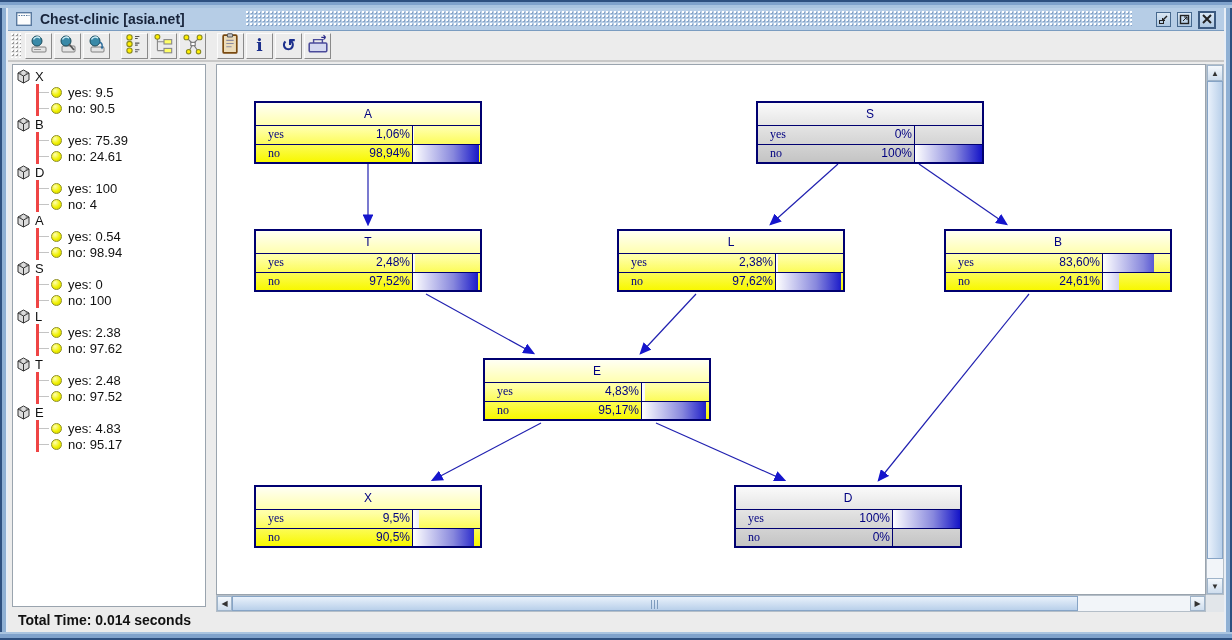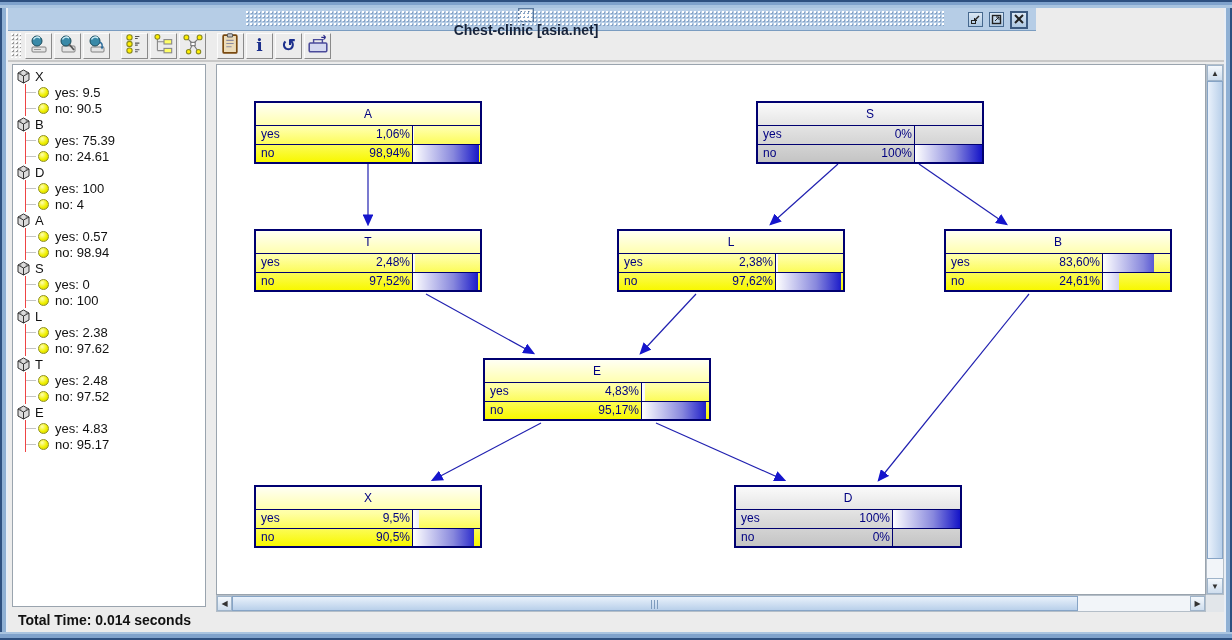--- a/index.html
+++ b/index.html
@@ -6,21 +6,21 @@
   body { font-family:"Liberation Sans", sans-serif; background:#666; }
   .window { position:relative; width:1232px; height:640px; background:#ececec; overflow:hidden; }
 
   
   .frame-top    { position:absolute; left:0; top:0; width:100%; height:8px; background:linear-gradient(180deg,#2e5080 0 2px,#7fa2cc 2px 5px,#a9c4e0 5px 8px); }
   .frame-left   { position:absolute; left:0; top:8px; bottom:8px; width:8px; background:linear-gradient(90deg,#2e5080 0 2px,#8fb0d4 2px 6px,#e8eef6 6px 8px); }
   .frame-right  { position:absolute; right:0; top:8px; bottom:8px; width:8px; background:linear-gradient(270deg,#2e5080 0 2px,#8fb0d4 2px 6px,#e8eef6 6px 8px); }
   .frame-bottom { position:absolute; left:0; bottom:0; width:100%; height:8px; background:linear-gradient(0deg,#2e5080 0 2px,#7fa2cc 2px 6px,#a9c4e0 6px 8px); }
 
   
-  .titlebar { position:absolute; left:8px; top:8px; width:1028px; height:23px; background:#b6cde6; border-bottom:1px solid #7a9cc0; display:flex; align-items:center;flex-direction:column; }
+  .titlebar { position:absolute; left:8px; top:8px; width:1216px; height:23px; background:#b6cde6; border-bottom:1px solid #7a9cc0; display:flex; align-items:center; }
   .titlebar .bumps { position:absolute; left:238px; right:92px; top:3px; bottom:4px;
      background-image: radial-gradient(circle at 1px 1px,#ffffff 30%,transparent 36%), radial-gradient(circle at 1px 1px,#88a4c6 30%,transparent 36%);
      background-size:4px 4px,4px 4px; background-position:0 0,1px 1px; }
   .app-icon { margin-left:8px; display:inline-flex; }
   .title-text { margin-left:8px; font-size:14px; font-weight:bold; color:#17233a; position:relative; z-index:2; }
   .win-controls { position:absolute; right:8px; top:2px; display:flex; align-items:center; gap:6px; height:19px; }
   .win-btn { width:15px; height:15px; border:1px solid #46688e; background:linear-gradient(#dae7f4,#aec8e2); display:flex; align-items:center; justify-content:center; cursor:default; }
   .win-btn.close { width:18px; height:18px; border:2px solid #3c5a80; }
 
   
@@ -32,37 +32,37 @@
   .tb-sep { width:9px; }
   .icon-text { font-weight:bold; color:#1c2f8c; font-size:17px; line-height:1; }
 
   
   .content { position:absolute; left:8px; top:62px; width:1216px; height:550px; background:#ececec; }
 
   
   .sidebar { position:absolute; left:4px; top:2px; width:194px; height:543px; background:#ffffff; border:1px solid #9aa4ae; overflow:hidden; padding:3px 0 0 3px; }
   .tree-node { display:flex; align-items:center; height:16px; font-size:13px; color:#111; }
   .tree-node .lbl { margin-left:4px; }
-  .tree-children { margin-left:9px; border-left:1px solid #ef4444;text-align:right; }
+  .tree-children { margin-left:20px; border-left:3px solid #ef4444;text-align:right; }
   .tree-state { display:flex; align-items:center; height:16px; font-size:13px; color:#111; position:relative; padding-left:12px; }
   .tree-state::before { content:""; position:absolute; left:0; top:8px; width:10px; border-top:1px solid #c4c4c4; }
   .ball { width:11px; height:11px; border-radius:50%; border:1px solid #909020; background:radial-gradient(circle at 35% 30%, #ffffb0, #f0f000 55%, #c8c800); margin-right:6px; }
 
   
   .viewport { position:absolute; left:208px; top:2px; width:1008px; height:548px; }
   .canvas { position:absolute; left:0; top:0; width:990px; height:531px; background:#ffffff; border:1px solid #9aa4ae; overflow:hidden; }
   .edges { position:absolute; left:0; top:0; }
 
   .bn-node { position:absolute; width:228px; border:2px solid #000070; color:#000080; font-size:12px;
      background:linear-gradient(180deg,#fffff4 0%,#ffffa2 45%,#f8f800 100%); }
   .bn-node.gray { background:linear-gradient(180deg,#fafafa 0%,#dedede 50%,#c4c4c4 100%); }
   .bn-title { height:23px; line-height:23px; text-align:center; border-bottom:1px solid #000070; }
   .bn-row { display:flex; height:18px; line-height:17px; }
   .bn-row + .bn-row { border-top:1px solid #000070; }
-  .bn-state { padding-left:5px; width:38px; }
+  .bn-state { padding-left:12px; width:38px;font-family:Liberation Serif, serif; }
   .bn-val { flex:1; text-align:right; padding-right:2px; }
   .bn-bar { width:68px; border-left:1px solid #000070; position:relative; }
   .bn-fill { position:absolute; left:0; top:0; bottom:0; background:linear-gradient(90deg,#ffffff 0%,#8888dd 60%,#1414c8 100%); background-size:67px 100%; background-repeat:no-repeat; }
 
   
   .vsb { position:absolute; left:990px; top:0; width:18px; height:531px; background:#f2f5f9; border:1px solid #b4bec8; }
   .hsb { position:absolute; left:0; top:531px; width:990px; height:17px; background:#f2f5f9; border:1px solid #b4bec8; }
   .sb-btn { position:absolute; background:linear-gradient(#f4f8fc,#cfdeee); border:1px solid #9fb4ca; color:#333; font-size:8px; display:flex; align-items:center; justify-content:center; }
   .vsb .sb-btn { left:0; width:16px; height:16px; }
   .hsb .sb-btn { top:0; width:15px; height:15px; }
@@ -275,21 +275,21 @@
               <line x1="7.5" y1="7" x2="7.5" y2="14" stroke="#333"></line>
               <line x1="4.7" y1="2.6" x2="4.7" y2="5.4" stroke="#777"></line>
               <line x1="10.3" y1="2.6" x2="10.3" y2="5.4" stroke="#777"></line>
             </svg>
           </span>
           <span class="lbl">A</span>
         </div>
         <div class="tree-children">
           <div class="tree-state">
             <span class="ball"></span>
-            <span>yes: 0.57</span>
+            <span>yes: 0.54</span>
           </div>
           <div class="tree-state">
             <span class="ball"></span>
             <span>no: 98.94</span>
           </div>
         </div>
         <div class="tree-node">
           <span style="display:inline-flex;">
             <svg width="15" height="15" viewBox="0 0 15 15">
               <polygon points="7.5,1 13,4 13,11 7.5,14 2,11 2,4" fill="#dcdcdc" stroke="#333"></polygon>

